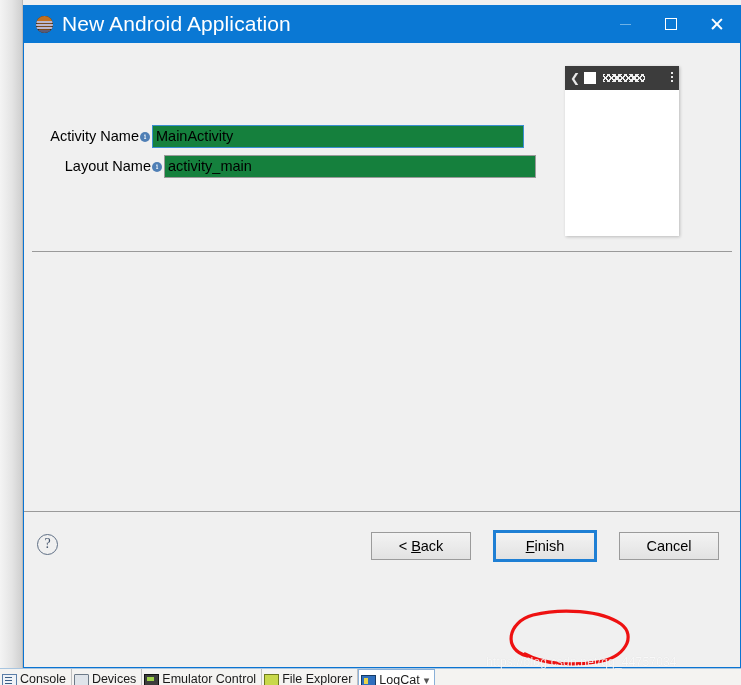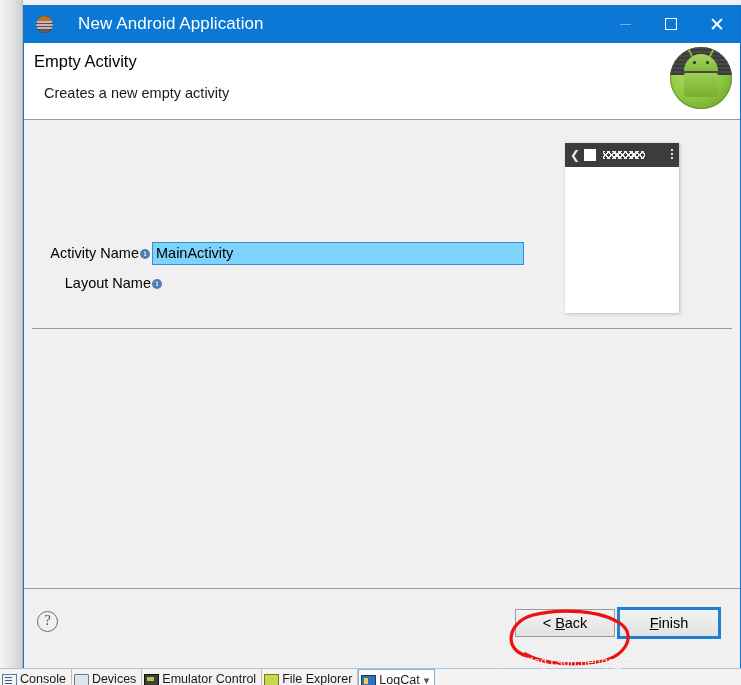--- a/index.html
+++ b/index.html
@@ -128,22 +128,22 @@
   #title-icon .cap {
     position:absolute; left:0; top:0; width:100%; height:5px;
     background:#c2701f;
   }
   #title-icon .base {
     position:absolute; left:0; bottom:0; width:100%; height:3px;
     background:#5b5a74;
   }
   #title-text {
     color: #ffffff;
-    font-size: 17px;
-    margin-left: 25px;
+    font-size: 21px;
+    margin-left: 9px;
     letter-spacing: 0.1px;
     white-space: nowrap;
   }
   #window-controls {
     position: absolute;
     right: 0; top: 0;
     height: 38px;
     display: flex;
   }
   .wbtn {
@@ -241,21 +241,20 @@
     position: absolute;
     left: 0; top: 0; right: 0;
     height: 200px;
   }
   .field-row {
     position: absolute;
     left: 0; width: 100%;
     height: 26px;
     display: flex;
     align-items: center;
-    margin-top: 40px;
   }
   #row-activity { top: 80px; }
   #row-layout   { top: 110px; padding-left: 12px; }
   .field-label {
     width: 115px;
     text-align: right;
     font-size: 14.5px;
     color: #000000;
     white-space: nowrap;
   }
@@ -270,21 +269,21 @@
     font-family: "DejaVu Serif", serif;
     margin: 0 2px 0 1px;
     flex: 0 0 auto;
     position: relative;
     top: 1px;
   }
   .field-input {
     width: 372px;
     height: 23px;
     box-sizing: border-box;
-    background: #7dd3fc;
+    background: #15803d;
     font-size: 14.5px;
     font-family: "Liberation Sans", sans-serif;
     color: #000000;
     padding: 0 3px;
     outline: none;
   }
   .field-input.focused {
     border: 1px solid #3a8ed0;
     caret-color: #000;
   }
@@ -399,21 +398,21 @@
     font-size: 14px;
     line-height: 18px;
     text-align: center;
     font-family: "Liberation Serif", serif;
     background: #f0f0f0;
   }
   #button-bar {
     position: absolute;
     right: 21px; top: 20px;
     display: flex;
-    gap: 4px;
+    gap: 24px;
   }
   .dlg-btn {
     width: 100px;
     height: 28px;
     background: linear-gradient(to bottom,#f3f3f3,#e2e2e2);
     border: 1px solid #9b9b9b;
     box-sizing: border-box;
     font-size: 14.5px;
     font-family: "Liberation Sans", sans-serif;
     color: #000000;
@@ -487,50 +486,35 @@
       </div>
       <div class="wbtn">
         <div class="maxbox"></div>
       </div>
       <div class="wbtn">
         <div class="xg">✕</div>
       </div>
     </div>
   </div>
 
-  <div id="wizard-header">
-    <div id="wizard-title">Empty Activity</div>
-    <div id="wizard-subtitle">Creates a new empty activity</div>
-    <div id="android-badge">
-      <div class="headdark"></div>
-      <div class="robot">
-        <div class="rhead">
-          <div class="ant l"></div>
-          <div class="ant r"></div>
-          <div class="eye l"></div>
-          <div class="eye r"></div>
-        </div>
-        <div class="rbody"></div>
-      </div>
-    </div>
-  </div>
 
   <div id="content">
 
     <div id="form-area">
 
       <div class="field-row" id="row-activity">
         <span class="field-label">Activity Name</span>
         <span class="info-dot">i</span>
         <input class="field-input focused" type="text" value="MainActivity" style="">
       </div>
 
       <div class="field-row" id="row-layout">
         <span class="field-label">Layout Name</span>
         <span class="info-dot">i</span>
+        <input class="field-input normal" type="text" value="activity_main" style="">
       </div>
 
       <div id="preview">
         <div class="actionbar">
           <span class="back">❮</span>
           <span class="appicon"></span>
           <span class="zigzag"></span>
           <span class="overflow"></span>
         </div>
         <div class="canvas"></div>
@@ -544,20 +528,23 @@
   <div id="footer">
     <div id="help-button">?</div>
 
     <div id="button-bar">
       <div class="dlg-btn">
         <span><span>&lt; </span><u>B</u><span>ack</span></span>
       </div>
       <div class="dlg-btn focused">
         <span><span></span><u>F</u><span>inish</span></span>
       </div>
+      <div class="dlg-btn">
+        <span><span></span><u></u><span>Cancel</span></span>
+      </div>
     </div>
   </div>
 </div>
 
 <svg id="annotation" viewBox="0 0 140 62">
   <path d="M30 50 C 6 44, 10 16, 36 9 C 64 2, 104 4, 124 18 C 140 30, 128 52, 100 56 C 74 60, 46 58, 28 48" fill="none" stroke="#ee1111" stroke-width="3.2" stroke-linecap="round"></path>
 </svg>
 
 <div id="watermark">https://blog.csdn.net/qq_44757034</div>
 

